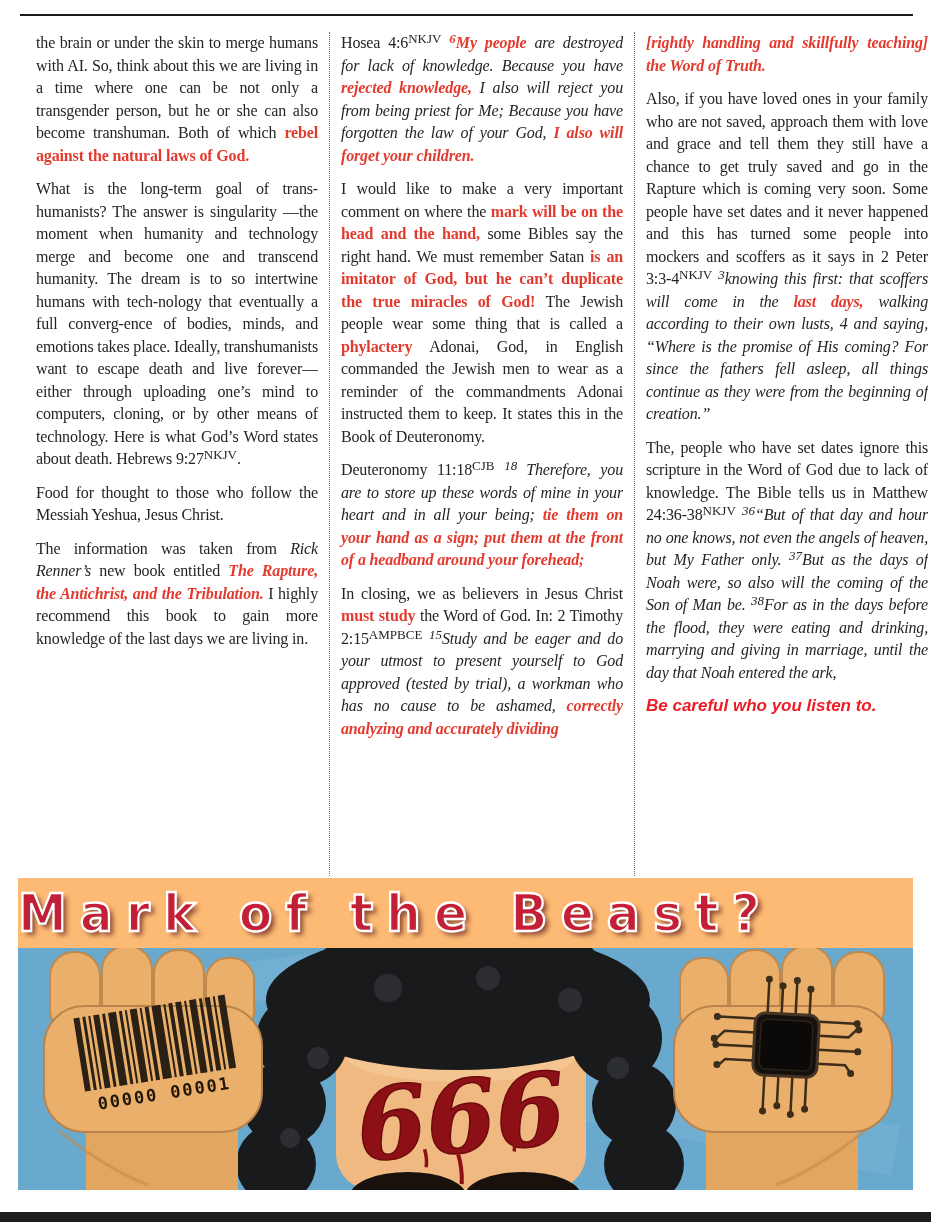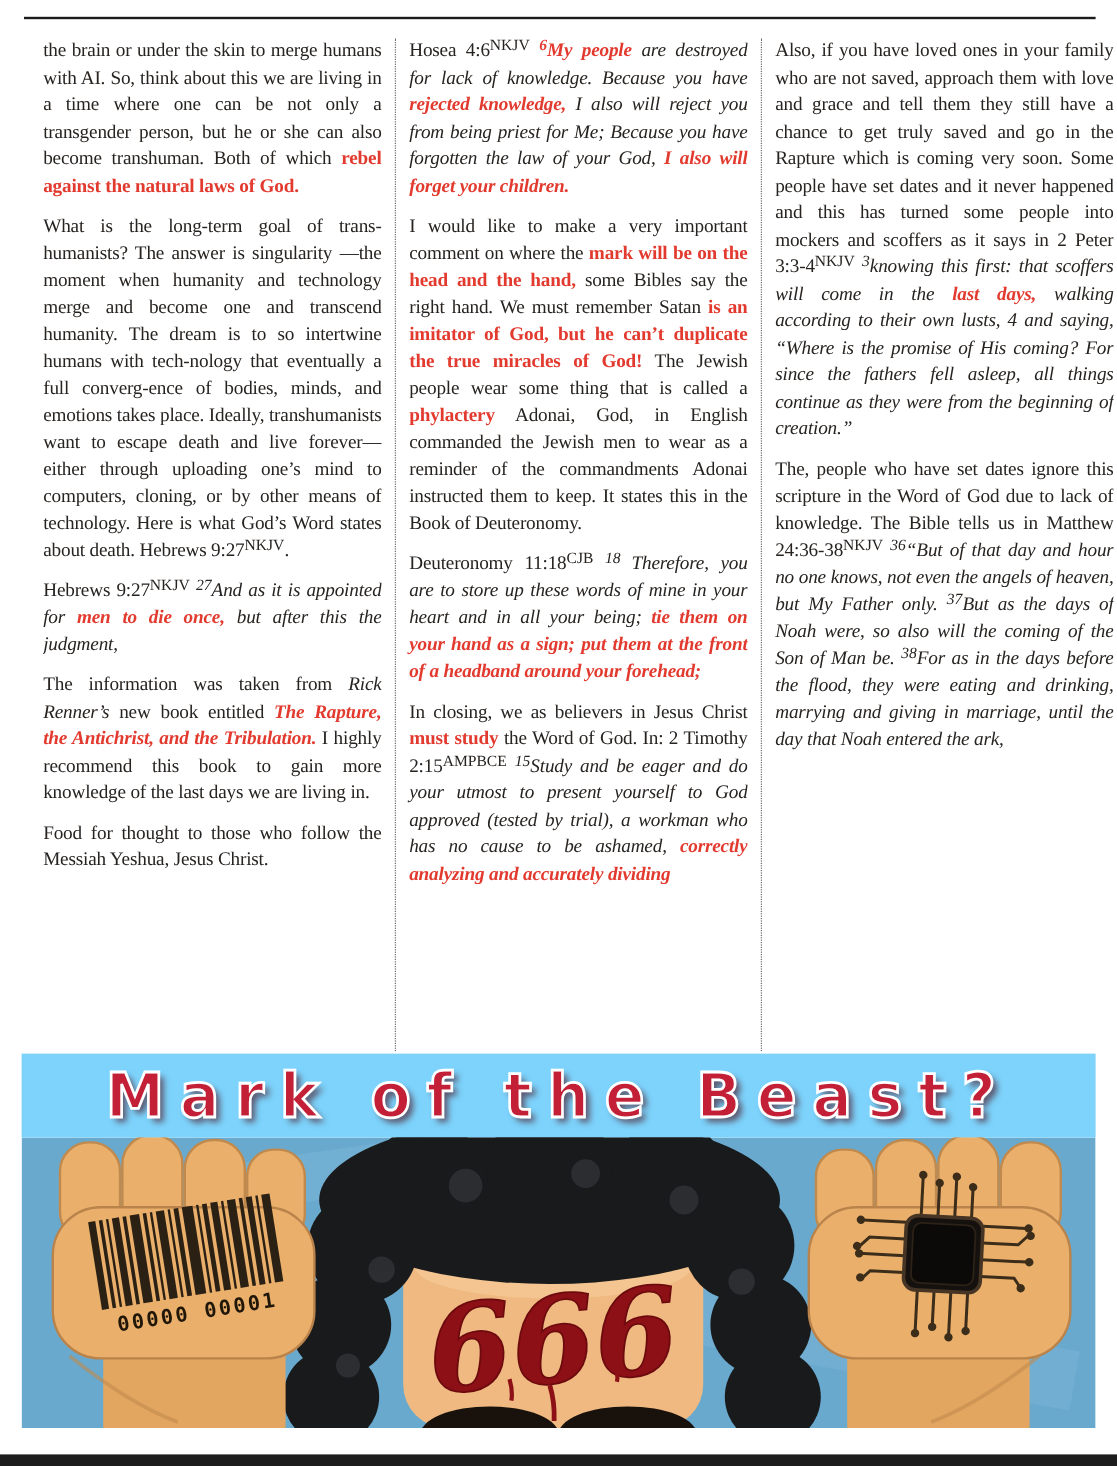--- a/index.html
+++ b/index.html
@@ -26,54 +26,55 @@
   .s-bi{font-weight:400;font-style:italic;}
   .s-rb{font-weight:700;color:#e23a2e;}
   .s-rbi{font-weight:700;font-style:italic;color:#e23a2e;}
   .s-warn{
     font-family:"Liberation Sans", sans-serif;font-weight:700;font-style:italic;
     color:#ee1c25;font-size:17px;letter-spacing:0;
   }
 
   .banner{
     position:absolute;top:878px;left:18px;width:895px;height:70px;
-    background:#7dd3fc;display:flex;align-items:center;justify-content:center;overflow:hidden;
+    background:#fdba74;display:flex;align-items:center;justify-content:flex-start;overflow:hidden;
   }
   .banner-title{
     font-family:"DejaVu Sans", sans-serif;font-weight:700;font-size:49px;
     letter-spacing:13px;white-space:nowrap;color:#c32038;
     -webkit-text-stroke:2.2px #ffffff;
     text-shadow:4px 4px 5px rgba(70,0,12,0.6);
     transform:scaleY(1.05);
   }
   .illustration{position:absolute;top:948px;left:18px;width:895px;height:242px;}
   .illustration svg{display:block;}
 </style>
 </head>
 <body>
 
 <div class="top-rule"></div>
 
 <main class="columns">
   <section class="col">
       <p class="para"><span class="s-n">the brain or under the skin to merge humans with AI. So, think about this we are living in a time where one can be not only a transgender person, but he or she can also become transhuman. Both of which </span><span class="s-rb">rebel against the natural laws of God.</span></p>
       <p class="para"><span class="s-n">What is the long-term goal of trans-humanists? The answer is singularity —the moment when humanity and technology merge and become one and transcend humanity. The dream is to so intertwine humans with tech-nology that eventually a full converg-ence of bodies, minds, and emotions takes place. Ideally, transhumanists want to escape death and live forever—either through uploading one’s mind to computers, cloning, or by other means of technology. Here is what God’s Word states about death. </span><span class="s-b">Hebrews 9:27</span><sup class="s-b">NKJV</sup><span class="s-b">.</span></p>
-      <p class="para"><span class="s-b">Hebrews 9:27</span><sup class="s-b">NKJV</sup><span class="s-n"> </span><sup class="s-bi">27</sup><span class="s-bi">And as it is appointed for </span><span class="s-rbi">men to die once,</span><span class="s-bi"> but after this the judgment,</span></p>
+      <p class="para"><span class="s-n">Food for thought to those who follow the Messiah Yeshua, Jesus Christ.</span></p>
       <p class="para"><span class="s-n">The information was taken from </span><span class="s-bi">Rick Renner’s</span><span class="s-n"> new book entitled </span><span class="s-rbi">The Rapture, the Antichrist, and the Tribulation.</span><span class="s-n"> I highly recommend this book to gain more knowledge of the last days we are living in.</span></p>
-      <p class="para"><span class="s-n">Food for thought to those who follow the Messiah Yeshua, Jesus Christ.</span></p>
     </section>
   <section class="col">
       <p class="para"><span class="s-b">Hosea 4:6</span><sup class="s-b">NKJV</sup><span class="s-n">  </span><sup class="s-rbi">6</sup><span class="s-rbi">My people</span><span class="s-bi"> are destroyed for lack of knowledge. Because you have </span><span class="s-rbi">rejected knowledge,</span><span class="s-bi"> I also will reject you from being priest for Me; Because you have forgotten the law of your God, </span><span class="s-rbi">I also will forget your children.</span></p>
       <p class="para"><span class="s-n">I would like to make a very important comment on where the </span><span class="s-rb">mark will be on the head and the hand,</span><span class="s-n"> some Bibles say the right hand. We must remember Satan </span><span class="s-rb">is an imitator of God, but he can’t duplicate the true miracles of God!</span><span class="s-n">  The Jewish people wear some thing that is called a </span><span class="s-rb">phylactery</span><span class="s-n"> Adonai, God, in English commanded the Jewish men to wear as a reminder of the commandments Adonai instructed them to keep. It states this in the Book of Deuteronomy.</span></p>
       <p class="para"><span class="s-b">Deuteronomy 11:18</span><sup class="s-b">CJB</sup><span class="s-n"> </span><sup class="s-bi">18 </sup><span class="s-bi">Therefore, you are to store up these words of mine in your heart and in all your being; </span><span class="s-rbi">tie them on your hand as a sign; put them at the front of a headband around your forehead;</span></p>
       <p class="para"><span class="s-n">In closing, we as believers in Jesus Christ </span><span class="s-rb">must study</span><span class="s-n"> the Word of God. In:  </span><span class="s-b">2 Timothy 2:15</span><sup class="s-b">AMPBCE</sup><span class="s-n"> </span><sup class="s-bi">15</sup><span class="s-bi">Study and be eager and do your utmost to present yourself to God approved (tested by trial), a workman who has no cause to be ashamed, </span><span class="s-rbi">correctly analyzing and accurately dividing</span></p>
     </section>
   <section class="col">
+      <p class="para"><span class="s-rbi">[rightly handling and skillfully teaching] the Word of Truth.</span></p>
       <p class="para"><span class="s-n">Also, if you have loved ones in your family who are not saved, approach them with love and grace and tell them they still have a chance to get truly saved and go in the Rapture which is coming very soon. Some people have set dates and it never happened and this has turned some people into mockers and scoffers as it says in </span><span class="s-b">2 Peter 3:3-4</span><sup class="s-b">NKJV</sup><span class="s-n"> </span><sup class="s-bi">3</sup><span class="s-bi">knowing this first: that scoffers will come in the </span><span class="s-rbi">last days,</span><span class="s-bi"> walking according to their own lusts, 4 and saying, “Where is the promise of His coming? For since the fathers fell asleep, all things continue as they were from the beginning of creation.”</span></p>
       <p class="para"><span class="s-n">The, people who have set dates ignore this scripture in the Word of God due to lack of knowledge. The Bible tells us in </span><span class="s-b">Matthew 24:36-38</span><sup class="s-b">NKJV</sup><span class="s-n"> </span><sup class="s-bi">36</sup><span class="s-bi">“But of that day and hour no one knows, not even the angels of heaven, but My Father only. </span><sup class="s-bi">37</sup><span class="s-bi">But as the days of Noah were, so also will the coming of the Son of Man be. </span><sup class="s-bi">38</sup><span class="s-bi">For as in the days before the flood, they were eating and drinking, marrying and giving in marriage, until the day that Noah entered the ark,</span></p>
+      <p class="para"><span class="s-warn">Be careful who you listen to.</span></p>
     </section>
 </main>
 
 <div class="banner">
   <span class="banner-title">Mark of the Beast?</span>
 </div>
 
 <div class="illustration">
   <svg width="895" height="242" viewBox="0 0 895 242" xmlns="http://www.w3.org/2000/svg">
 

